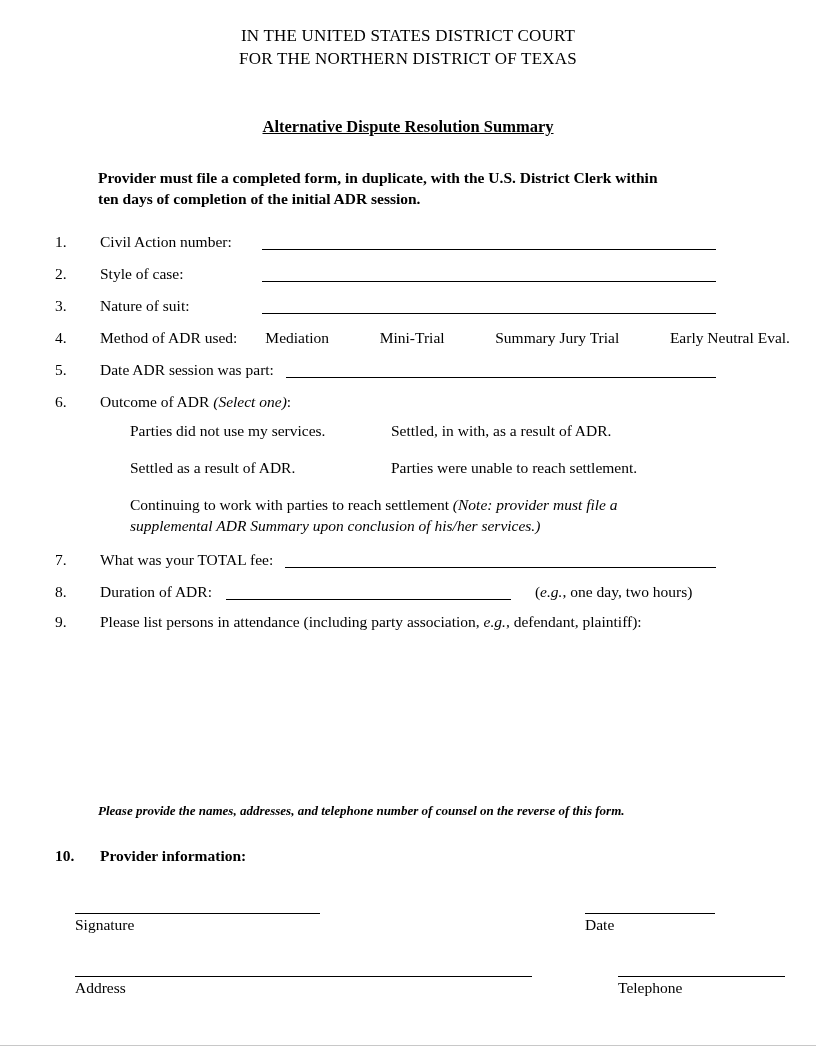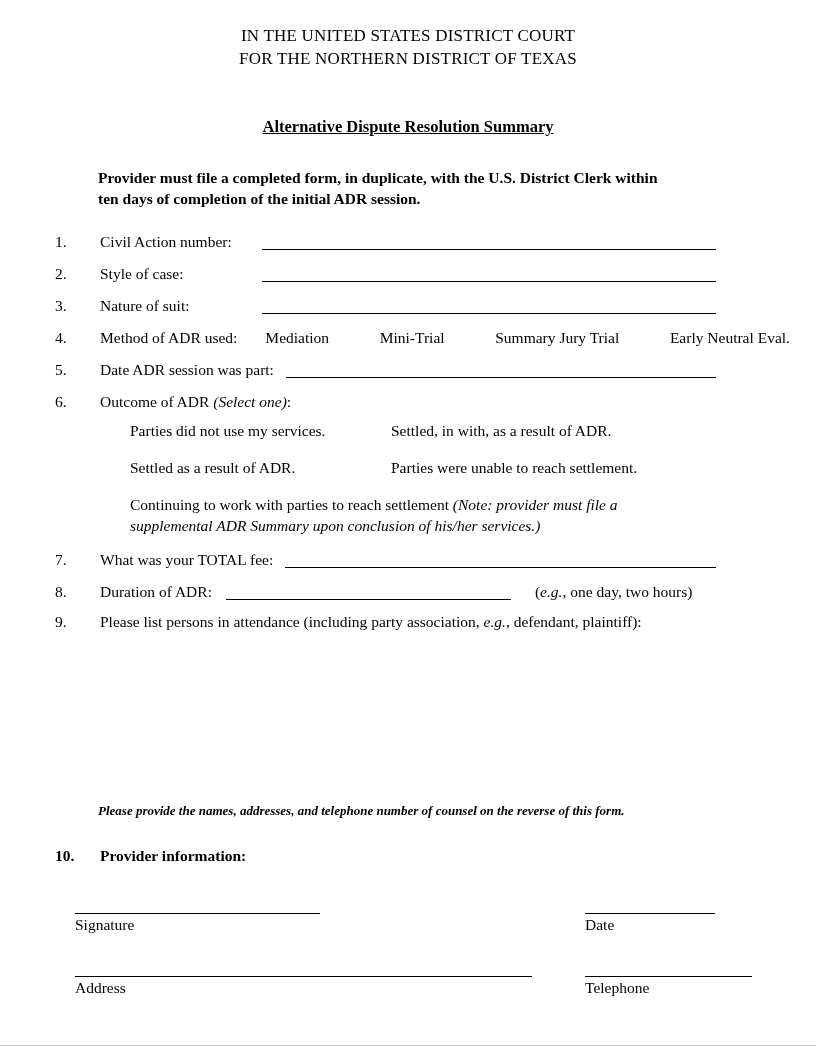--- a/index.html
+++ b/index.html
@@ -47,21 +47,21 @@
   .attendance-area { height:168px; }
 
   .reverse-note {
     font-weight:bold; font-style:italic; white-space:nowrap;
     margin-left:98px; font-size:13px;
   }
 
   .provider-row { margin-top:24px;font-weight:bold; }
 
   .sig-section { display:flex; margin-left:75px; margin-top:34px; }
-  .sig-section.second { margin-top:28px; }
+  .sig-section.second { margin-top:28px;gap:33px; }
   .sig-field .line { height:14px; border-bottom:1px solid #000; }
   .w-sig { width:245px; }
   .w-date { width:130px; margin-left:265px; }
   .w-addr { width:457px; }
   .w-tel { width:167px; margin-left:53px; }
 
   .page-edge { position:absolute; left:0; right:0; bottom:10px; border-top:1px solid #c8c8c8; }
 </style>
 </head>
 <body>

